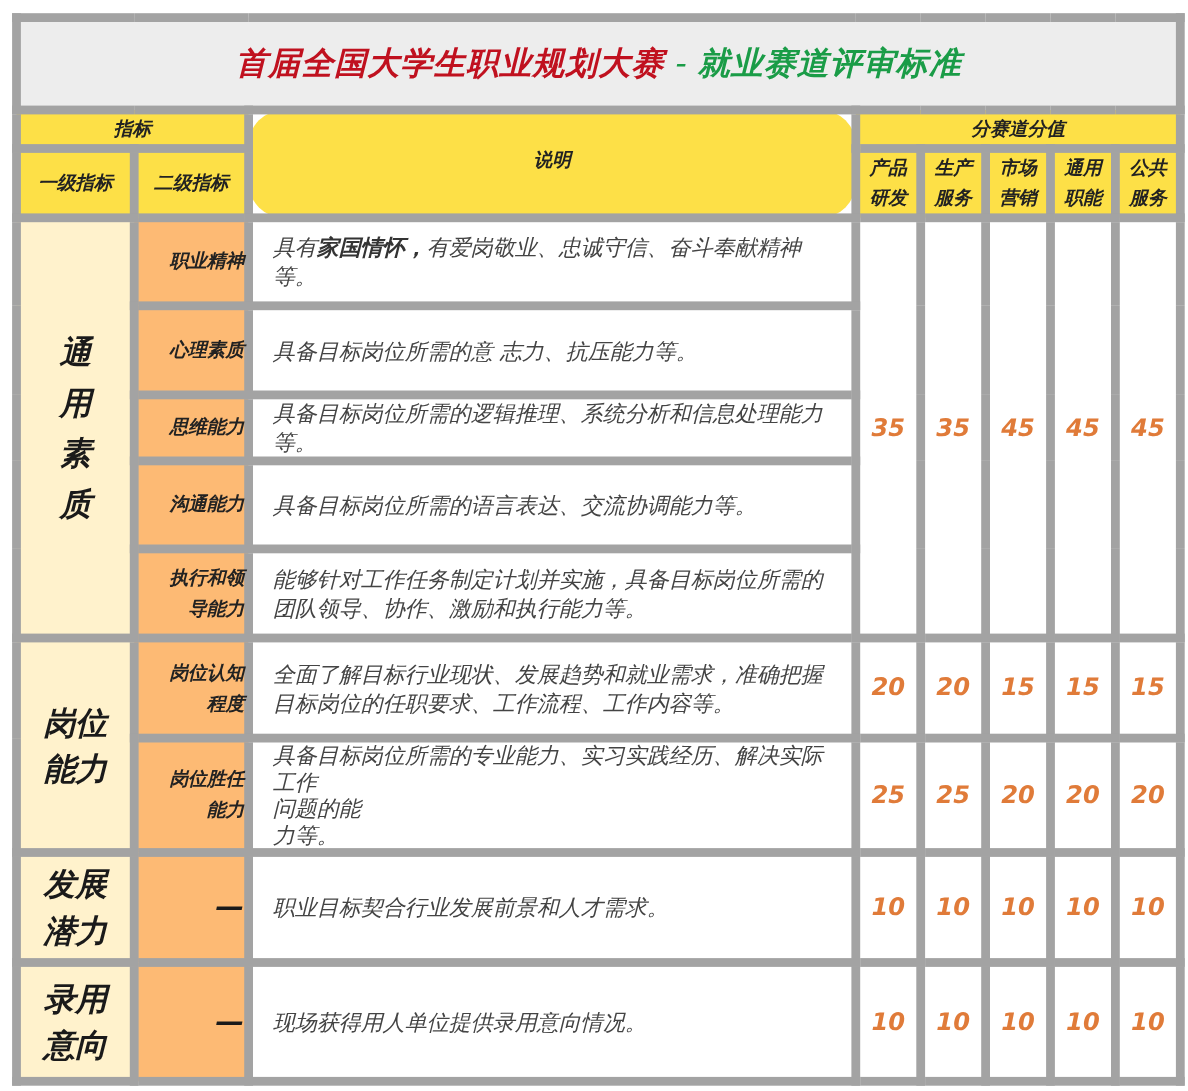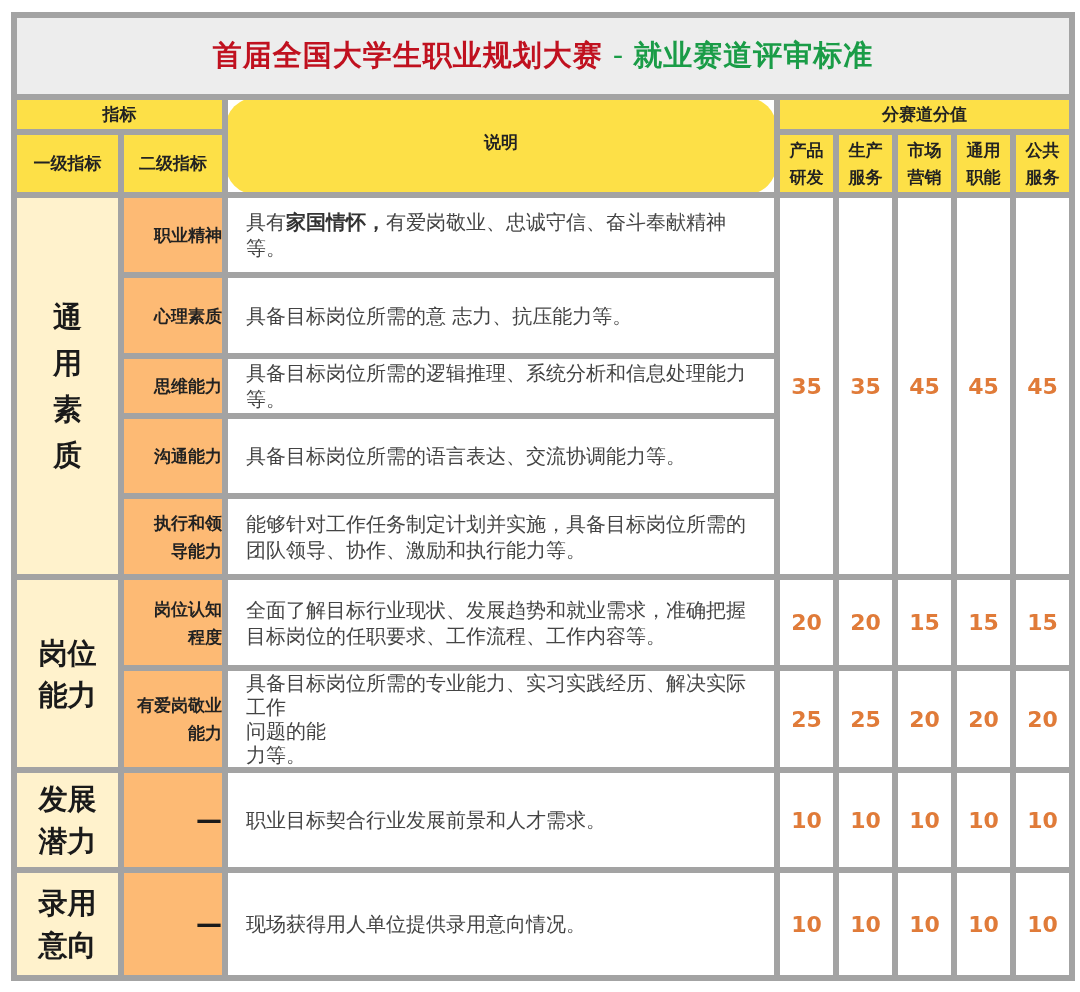--- a/index.html
+++ b/index.html
@@ -3,21 +3,21 @@
 <meta charset="utf-8">
 <style>
   html, body { margin: 0; padding: 0; background: #ffffff; }
   body { width: 1080px; height: 992px; position: relative; overflow: hidden;
          font-family: "DejaVu Sans", "Liberation Sans", sans-serif; }
   table.sheet {
     position: absolute; left: 11px; top: 12px;
     width: 1058px; border-collapse: collapse; table-layout: fixed;
     border: 2px solid #1a1a1a;
   }
-  table.sheet td { border: 6px solid #a3a3a3; padding: 0; vertical-align: middle; }
+  table.sheet td { border: 8px solid #a3a3a3; padding: 0; vertical-align: middle; font-style: italic; }
   .title-cell { height: 76px; background: #ededed; text-align: center; }
   .title-red { color: #c0111f; font-weight: bold; font-size: 29px; letter-spacing: 1px; }
   .title-sep { color: #1a9c47; font-weight: normal; font-size: 29px; margin: 0 10px; }
   .title-green { color: #1a9c47; font-weight: bold; font-size: 29px; letter-spacing: 1px; }
   .hdr { background: #fde047; text-align: center; font-weight: bold; color: #222; font-size: 17px; }
   .hdr-small { font-size: 17px; line-height: 27px; }
   .lvl1 { background: #fff2cc; text-align: center; font-weight: bold; color: #1a1a1a; font-size: 29px; line-height: 42px; }
   .lvl1.vertical { line-height: 46px; }
   .lvl2 { background: #fdba74; text-align: right; font-weight: bold; color: #222; font-size: 17px; line-height: 28px; }
   .desc { background: #ffffff; color: #444; font-size: 20px; line-height: 26px; padding: 0 10px 0 18px !important; text-align: left; }
@@ -102,21 +102,21 @@
     </td>
     <td class="lvl2"><span>岗位认知</span><br><span>程度</span></td>
     <td class="desc">全面了解目标行业现状、发展趋势和就业需求，准确把握目标岗位的任职要求、工作流程、工作内容等。</td>
     <td class="score">20</td>
     <td class="score">20</td>
     <td class="score">15</td>
     <td class="score">15</td>
     <td class="score">15</td>
   </tr>
   <tr style="height:90px">
-    <td class="lvl2"><span>有爱岗敬业</span><br><span>能力</span></td>
+    <td class="lvl2"><span>岗位胜任</span><br><span>能力</span></td>
     <td class="desc" style="line-height:24px;border-radius:19px;"><span>具备目标岗位所需的专业能力、实习实践经历、解决实际工作</span><br><span>问题的能</span><br><span>力等。</span></td>
     <td class="score">25</td>
     <td class="score">25</td>
     <td class="score">20</td>
     <td class="score">20</td>
     <td class="score">20</td>
   </tr>
 
   <tr style="height:100px">
     <td class="lvl1">

